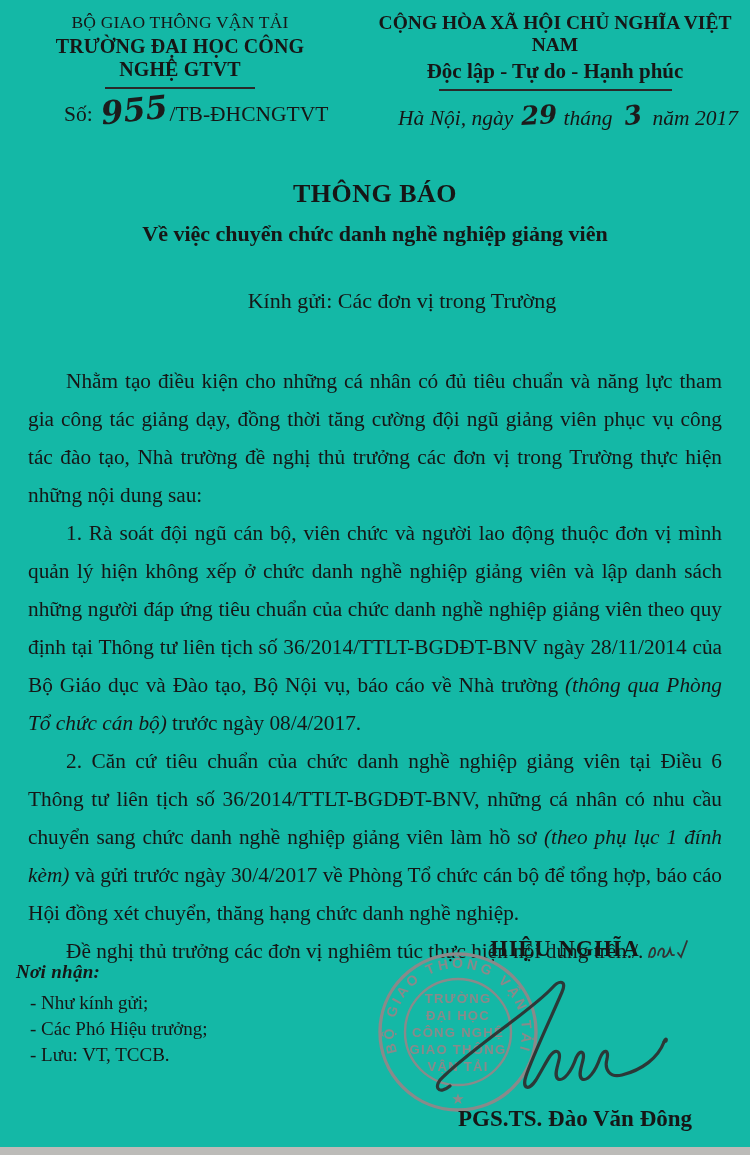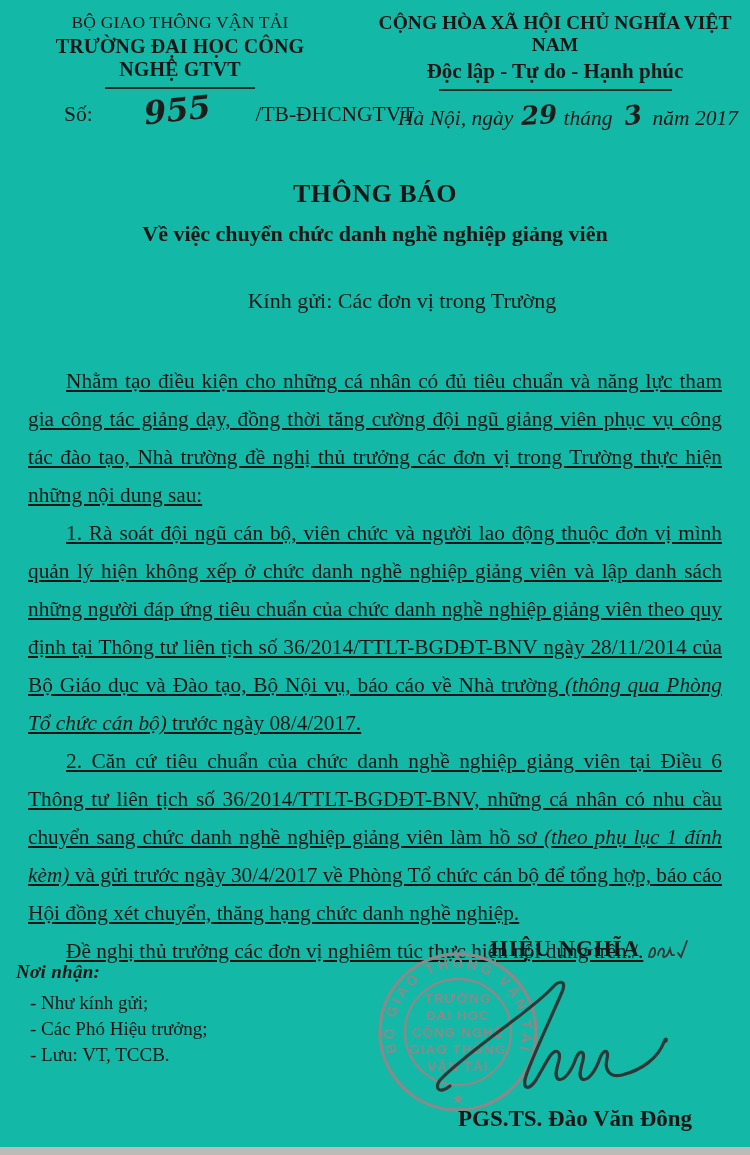--- a/index.html
+++ b/index.html
@@ -13,33 +13,33 @@
   .hdr-left{left:30px;top:12px;width:300px;text-align:center;}
   .hdr-left .l1{font-size:17.5px;letter-spacing:.2px;}
   .hdr-left .l2{font-size:20px;font-weight:bold;margin-top:2px;letter-spacing:.1px;}
   .hdr-right{left:365px;top:12px;width:380px;text-align:center;}
   .hdr-right .l1{font-size:19.5px;font-weight:bold;}
   .hdr-right .l2{font-size:21px;font-weight:bold;margin-top:3px;}
   .rule{height:0;border-top:2px solid #2a2a2a;margin:6px auto 0;}
   .rule-left{width:150px;}
   .rule-right{width:233px;margin-top:5px;}
   
-  .so-line{left:64px;top:100px;font-size:21.5px;display:flex;align-items:baseline;gap:43px;}
+  .so-line{left:64px;top:100px;font-size:21.5px;display:flex;align-items:baseline;}
   .hw{font-family:"DejaVu Serif",serif;font-style:italic;font-weight:bold;display:inline-block;color:#1c1c1c;}
   .hw-num{font-size:32px;transform:rotate(-6deg);margin:0 2px 0 8px;line-height:20px;}
   .date-line{left:398px;top:106px;font-size:21.5px;font-style:italic;display:flex;align-items:flex-start;white-space:nowrap;}
   .hw-day{font-size:26px;transform:rotate(-3deg);margin:0 6px 0 2px;line-height:18px;}
   .hw-month{font-size:26px;transform:rotate(-8deg);margin:0 10px 0 6px;line-height:18px;}
   .date-line .seg{margin-right:6px;}
   
   .doc-title{left:0;top:179px;width:750px;text-align:center;font-size:26px;font-weight:bold;letter-spacing:.5px;}
   .doc-subtitle{left:0;top:221px;width:750px;text-align:center;font-size:22px;font-weight:bold;}
   .salutation{left:0;top:288px;width:750px;text-align:center;font-size:22px;padding-left:27px;}
   
-  .body{left:28px;top:362px;width:694px;font-size:21.3px;line-height:38px;text-align:justify;text-decoration:underline;}
+  .body{left:28px;top:362px;width:694px;font-size:21.3px;line-height:38px;text-align:justify;}
   .body p{margin:0;text-indent:38px;}
   .it{font-style:italic;}
   .initials-svg{vertical-align:-5px;margin-left:2px;}
   
   .sig-title{left:430px;top:936px;width:270px;text-align:center;font-size:22.5px;font-weight:bold;letter-spacing:1px;}
   .sig-name{left:430px;top:1106px;width:290px;text-align:center;font-size:23px;font-weight:bold;}
   
   .recip-label{left:16px;top:961px;font-size:19px;font-weight:bold;font-style:italic;letter-spacing:.3px;}
   .recip-items{left:30px;top:990px;font-size:19px;line-height:26px;}
   

